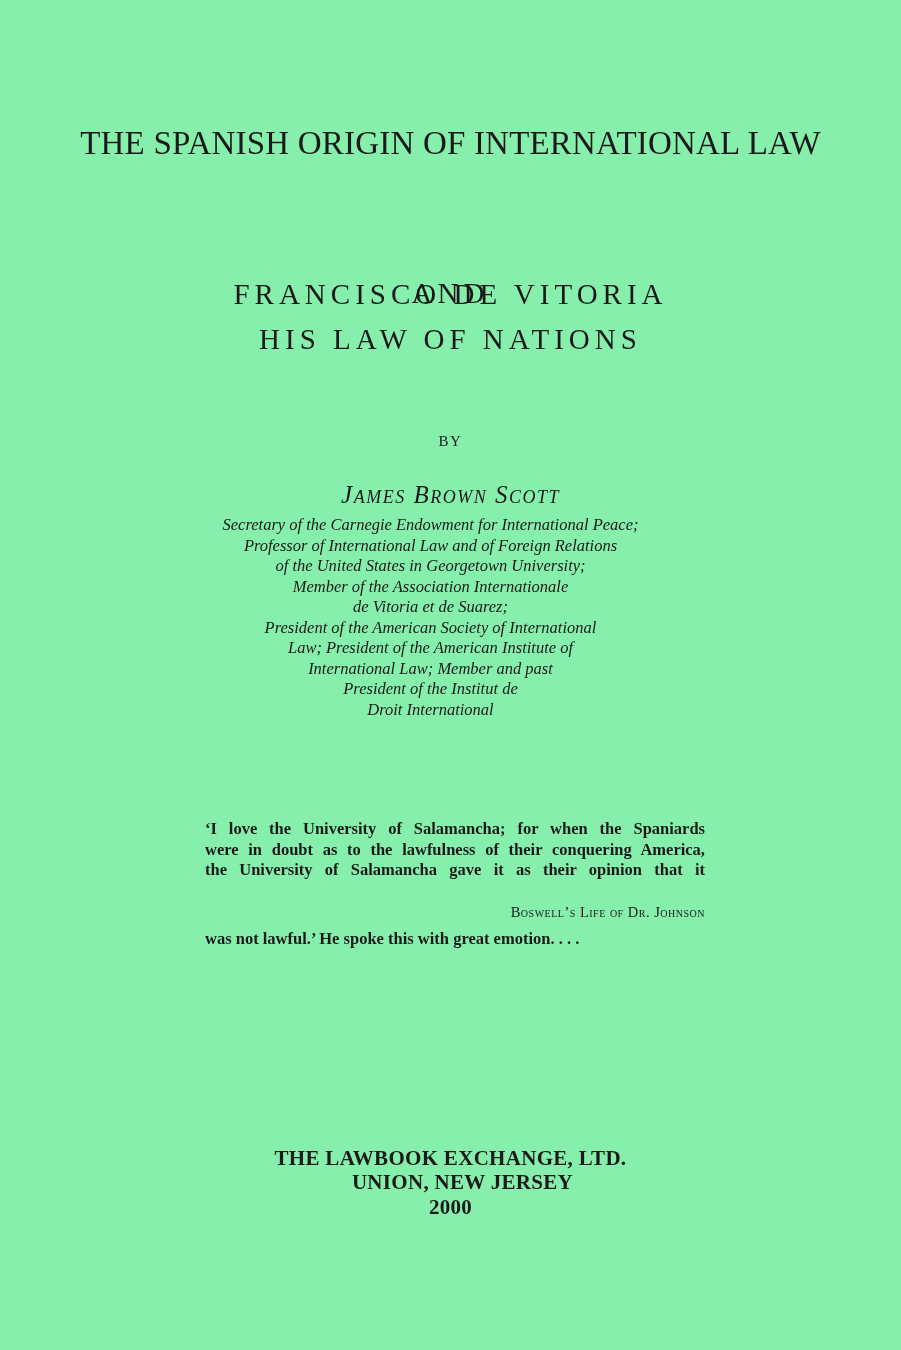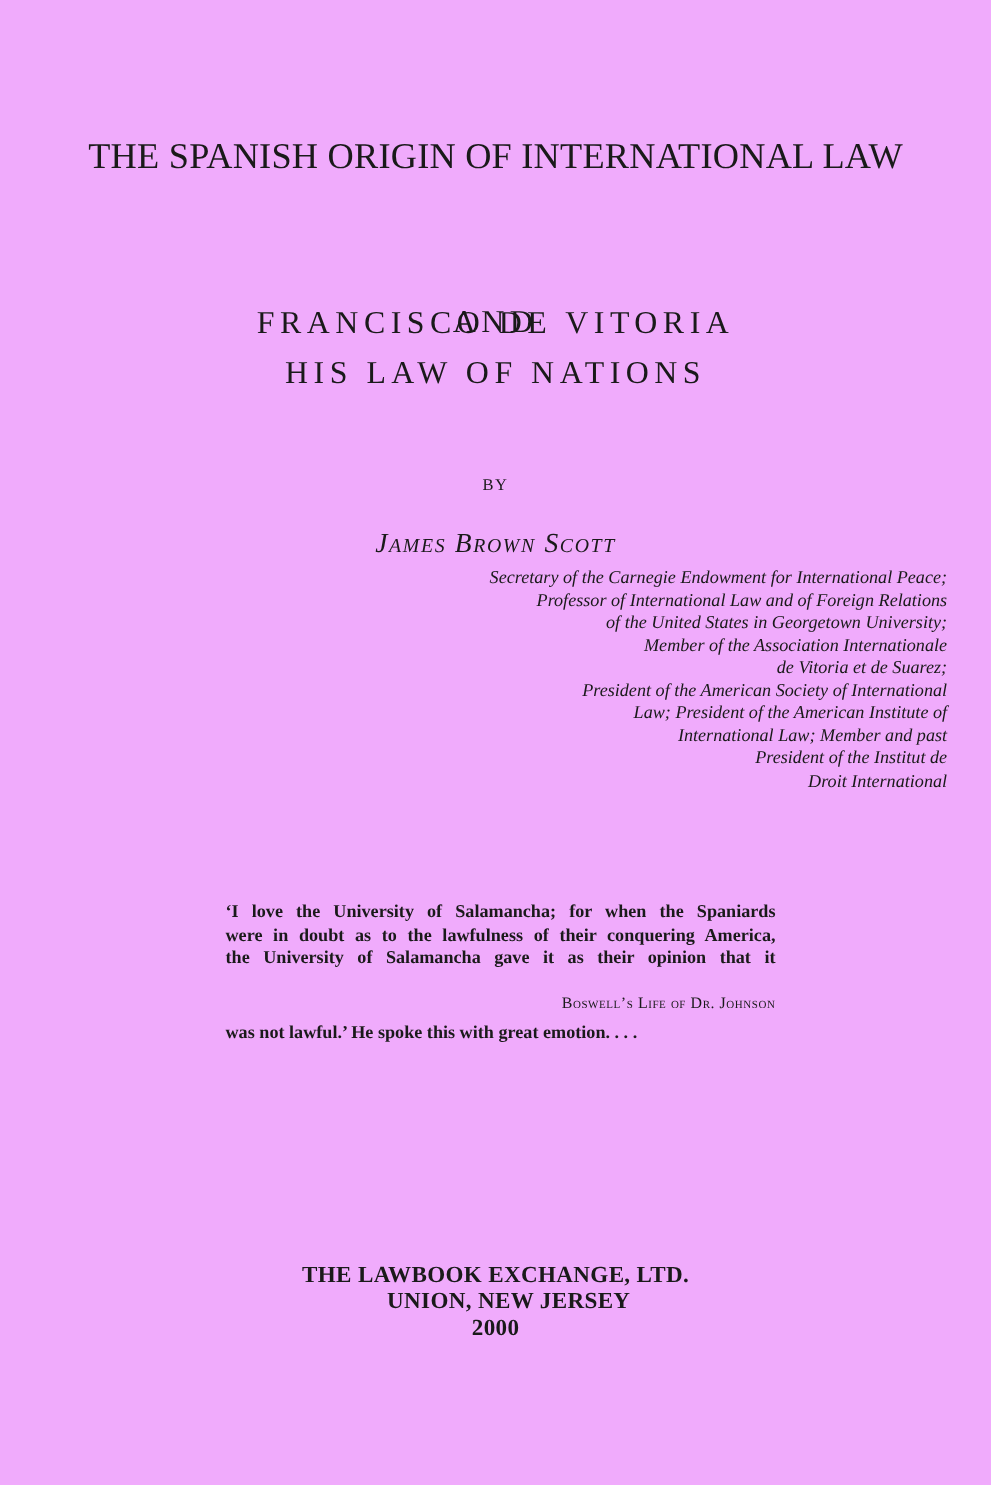--- a/index.html
+++ b/index.html
@@ -13,21 +13,21 @@
       position: relative;
       overflow: hidden;
       color: #1a1a1a;
       font-family: "Liberation Serif", "DejaVu Serif", serif;
     }
     .page {
       position: absolute;
       left: 0; top: 0;
       width: 901px;
       height: 1350px;
-      background: #f0abfc;
+      background: #86efac;
     }
     .line {
       position: absolute;
       left: 0;
       width: 901px;
       text-align: center;
       white-space: nowrap;
     }
     .main-title {
       top: 123px;
@@ -55,21 +55,21 @@
       letter-spacing: 1.5px;
       line-height: 30px;
       font-variant: small-caps;
       font-style: italic;
     }
     .creds {
       position: absolute;
       left: 0;
       top: 515px;
       width: 861px;
-      text-align: right;
+      text-align: center;
       font-style: italic;
       font-size: 16.5px;
       line-height: 20.5px;
     }
     .creds div { white-space: nowrap; }
     .quote {
       position: absolute;
       left: 205px;
       top: 819px;
       width: 500px;

